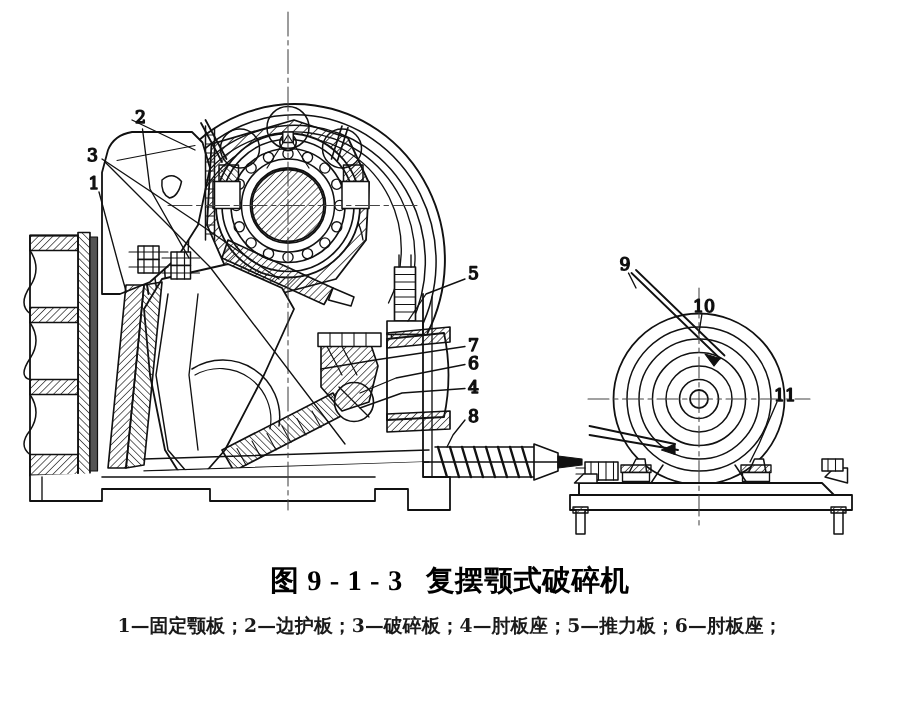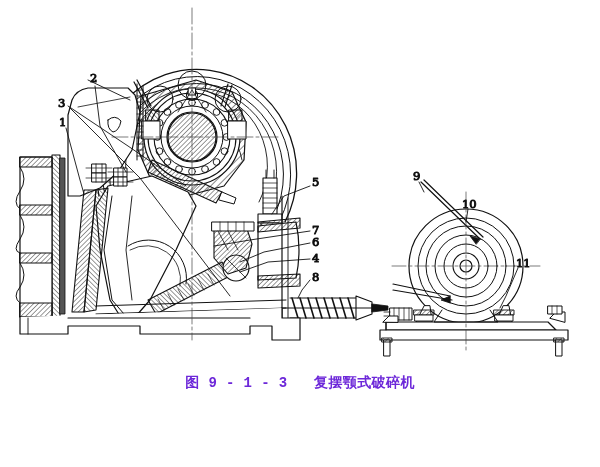--- a/index.html
+++ b/index.html
@@ -42,25 +42,25 @@
     position: absolute;
     left: 0;
     top: 360px;
     width: 600px;
     height: 107px;
     text-align: center;
   }
   .fig-title {
     margin: 0;
     padding-top: 14px;
-    font-family: Liberation Mono, monospace;
-    font-size: 14px;
+    font-family: Liberation Serif, serif;
+    font-size: 19px;
     font-weight: bold;
     letter-spacing: 0.4px;
-    color: #6d28d9;
+    color: #000000;
     white-space: pre;
   }
   .legend-line {
     margin: 0;
     padding-top: 9px;
     font-family: "DejaVu Serif", "Liberation Serif", serif;
     font-size: 12.5px;
     font-weight: bold;
     color: #1a1a1a;
     letter-spacing: 0.1px;
@@ -392,15 +392,16 @@
             <text class="callout-num" x="462" y="208">10</text>
             <text class="callout-num" x="516" y="267">11</text>
           </g>
         </g>
       </g>
     </svg>
   </div>
 
   <div id="caption-block">
     <p class="fig-title">图 9 - 1 - 3   复摆颚式破碎机</p>
+    <p class="legend-line">1—固定颚板；2—边护板；3—破碎板；4—肘板座；5—推力板；6—肘板座；</p>
   </div>
 
 </div>
 
 </body></html>

